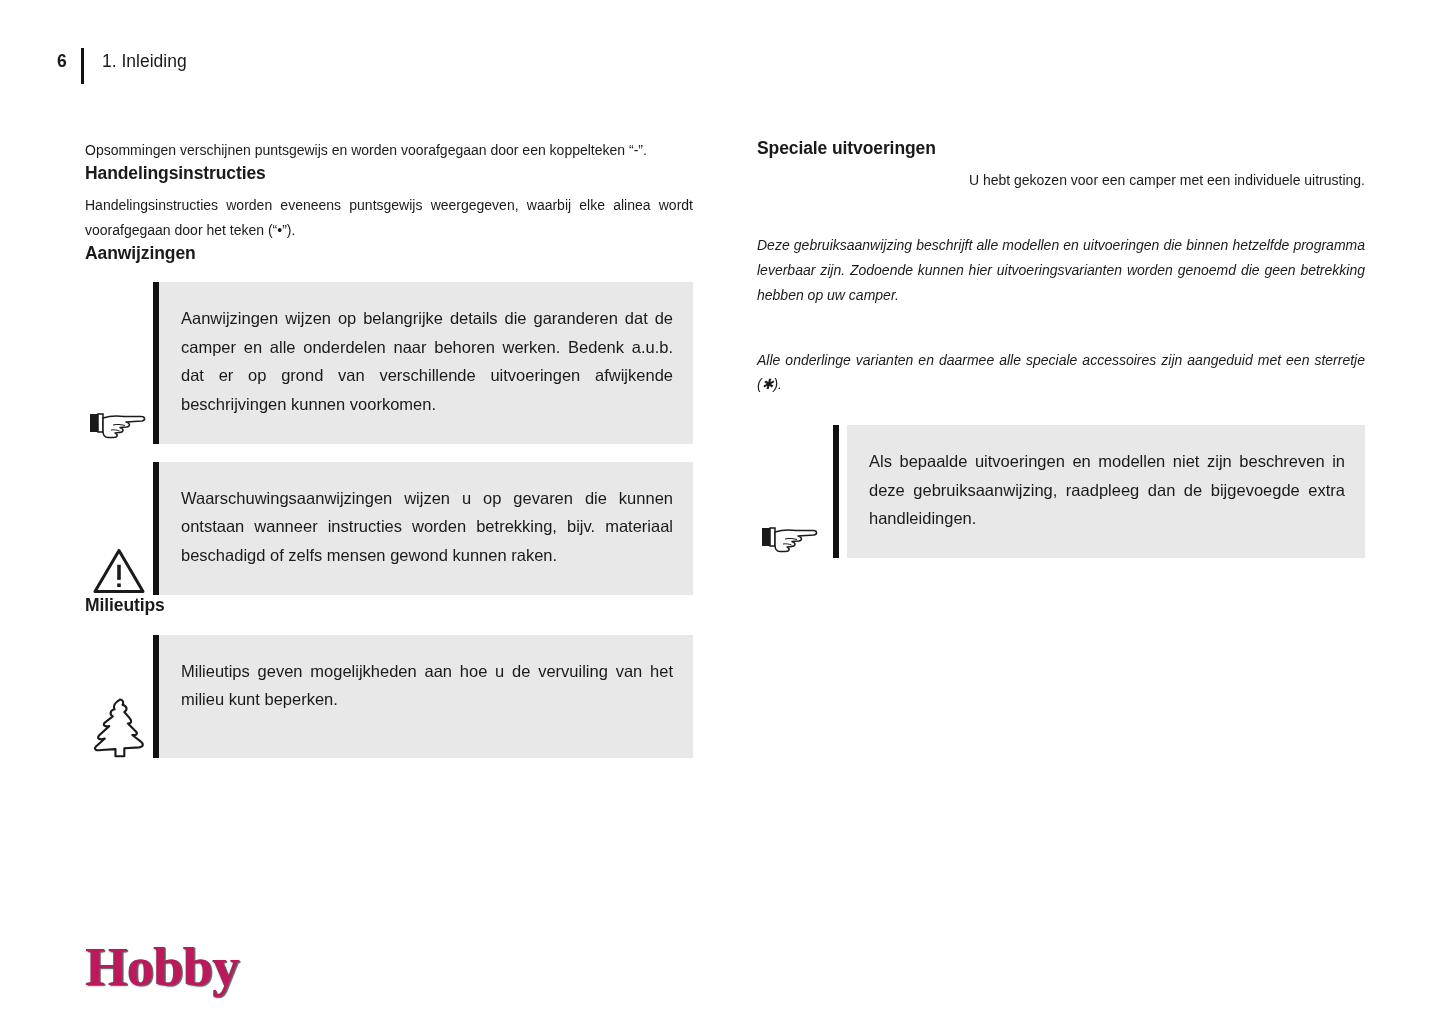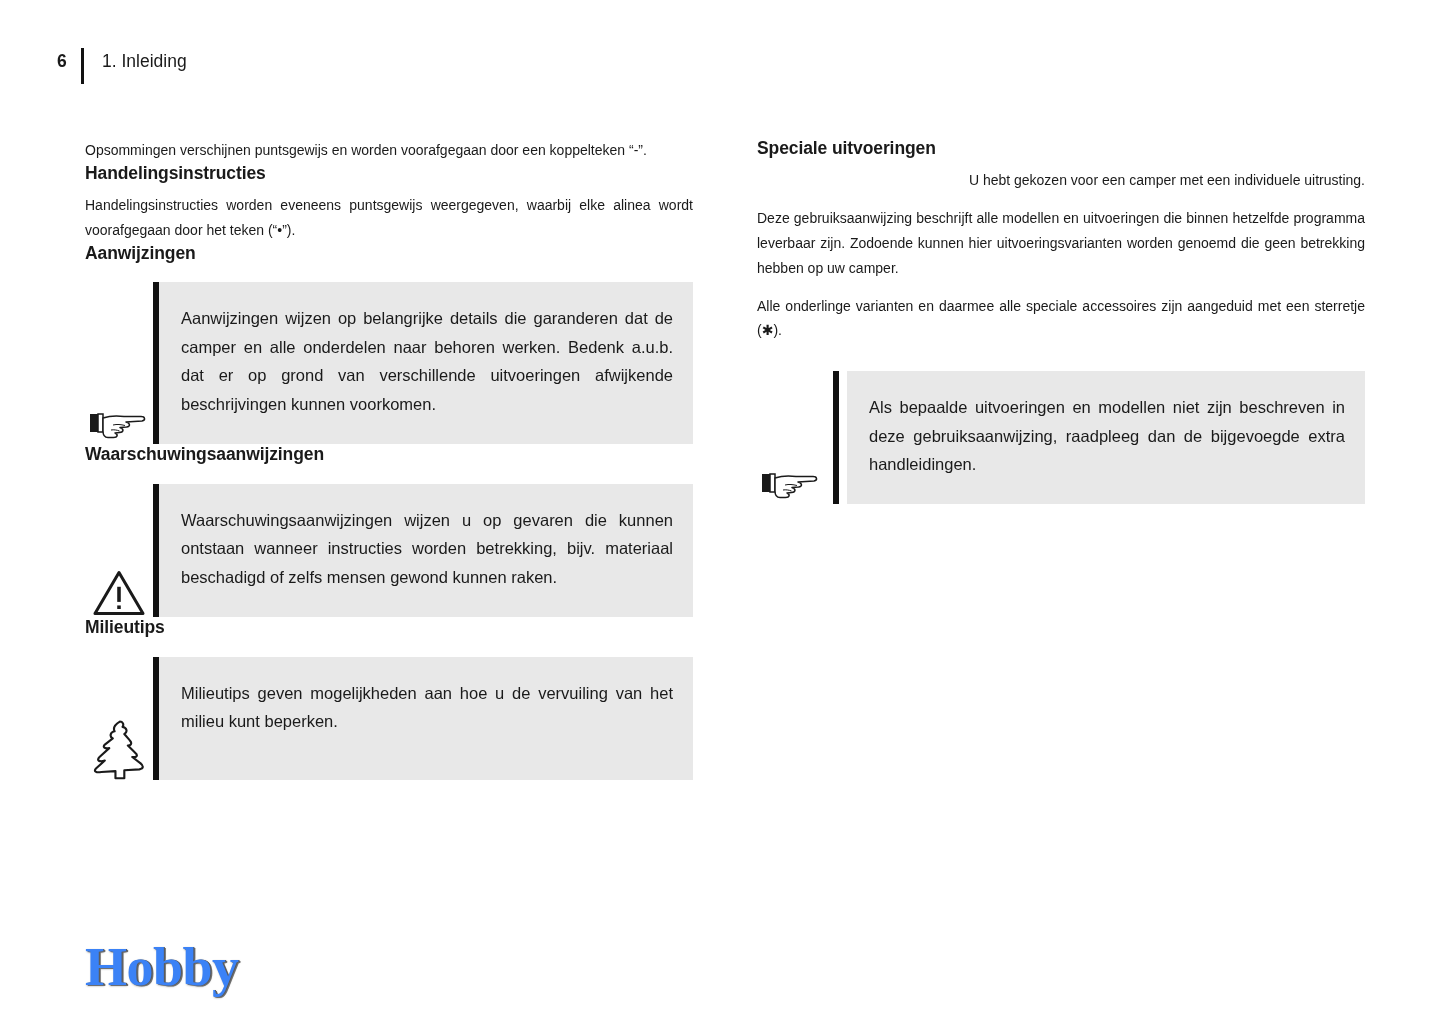--- a/index.html
+++ b/index.html
@@ -65,21 +65,21 @@
   .spacer-heading { margin-top: 40px; }
 
   p.body-text {
     font-size: 14px;
     line-height: 1.78;
     margin: 0;
     text-align: justify;
     hyphens: manual;
   }
   p.body-text.ragged { text-align: right; }
-  p.gap { margin-top: 13px; }
+  p.gap { margin-top: 40px; font-style: italic; }
 
   
   .callout {
     position: relative;
     display: flex;
     align-items: flex-end;
     margin-top: 18px;
   }
   .callout-icon {
     width: 68px;
@@ -116,21 +116,21 @@
 
   
   .brand-logo {
     position: absolute;
     left: 85px;
     top: 940px;
     font-family: "Liberation Serif", serif;
     font-weight: bold;
     font-size: 54px;
     line-height: 1;
-    color: #3b82f6;
+    color: #be185d;
     letter-spacing: -0.5px;
     text-shadow:
        1px 0 0 #585858,
        2px 1px 0 #6f6f6f,
        1px 1px 2px rgba(60,60,60,0.55);
   }
 </style>
 </head>
 <body>
 
@@ -169,21 +169,20 @@
         <path d="M48 30 C 56 28, 64 29, 72 31" fill="none" stroke="#1a1a1a" stroke-width="2"></path>
         <path d="M44 40 C 50 39, 56 40, 61 42" fill="none" stroke="#1a1a1a" stroke-width="2"></path>
       </svg>
     </div>
     <div class="callout-bar"></div>
     <div class="callout-body">
       <p>Aanwijzingen wijzen op belangrijke details die garanderen dat de camper en alle onderdelen naar behoren werken. Bedenk a.u.b. dat er op grond van verschillende uitvoerin­gen afwijkende beschrijvingen kunnen voorkomen.</p>
     </div>
   </div>
 
-  <h2 class="section-heading spacer-heading">Waarschuwingsaanwijzingen</h2>
   <div class="callout">
     <div class="callout-icon">
       <svg class="icon-warn" viewBox="0 0 60 54" xmlns="http://www.w3.org/2000/svg">
         <path d="M30 4 L57 50 L3 50 Z" fill="#ffffff" stroke="#1a1a1a" stroke-width="3.4" stroke-linejoin="round"></path>
         <rect x="28" y="20" width="4" height="17" fill="#1a1a1a"></rect>
         <rect x="28" y="41" width="4" height="4" fill="#1a1a1a"></rect>
       </svg>
     </div>
     <div class="callout-bar"></div>
     <div class="callout-body">

